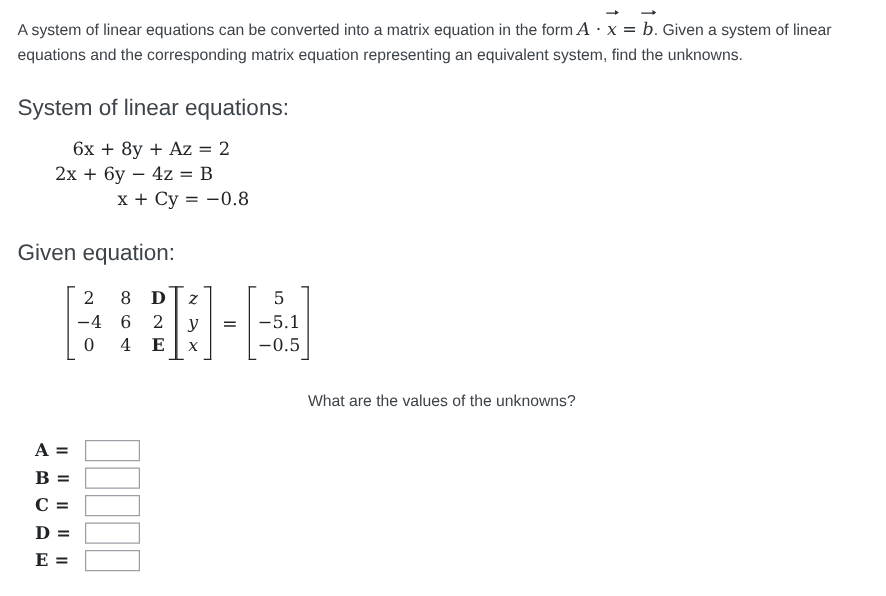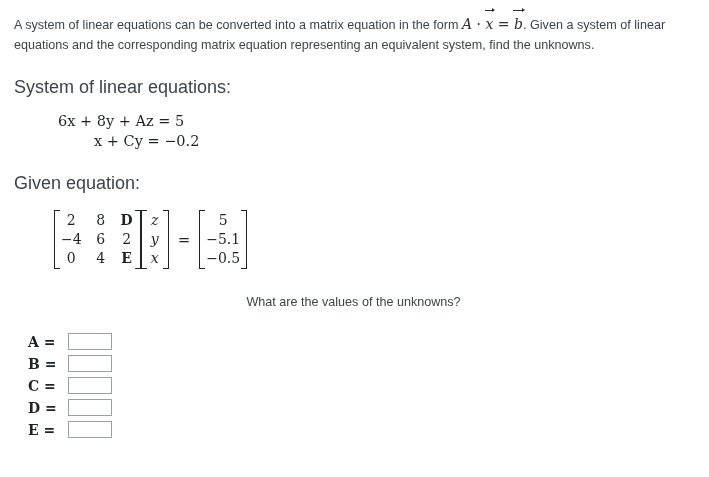--- a/index.html
+++ b/index.html
@@ -170,22 +170,23 @@
 </head>
 <body>
 
 <div class="page">
 
   <div class="intro"><span>A system of linear equations can be converted into a matrix equation in the form </span><span class="mathi">A</span><span class="mathu"> · </span><span class="mathi vecarrow">x</span><span class="mathu"> = </span><span class="mathi vecarrow">b</span><span>. Given a system of linear equations and the corresponding matrix equation representing an equivalent system, find the unknowns.</span></div>
 
   <div class="section-label">System of linear equations:</div>
 
   <div class="eqblock">
-    <span class="eqline eq1">6x + 8y + Az = 5</span>
-    <span class="eqline eq3">x + Cy = −0.2</span>
+    <span class="eqline eq1">6x + 8y + Az = 2</span>
+    <span class="eqline eq2">2x + 6y − 4z = B</span>
+    <span class="eqline eq3">x + Cy = −0.8</span>
   </div>
 
   <div class="section-label">Given equation:</div>
 
   <div class="matrixeq">
     <div class="bracket">
       <div class="mgrid c3">
         <div class="mcell">2</div>
         <div class="mcell">8</div>
         <div class="mcell bold">D</div>

